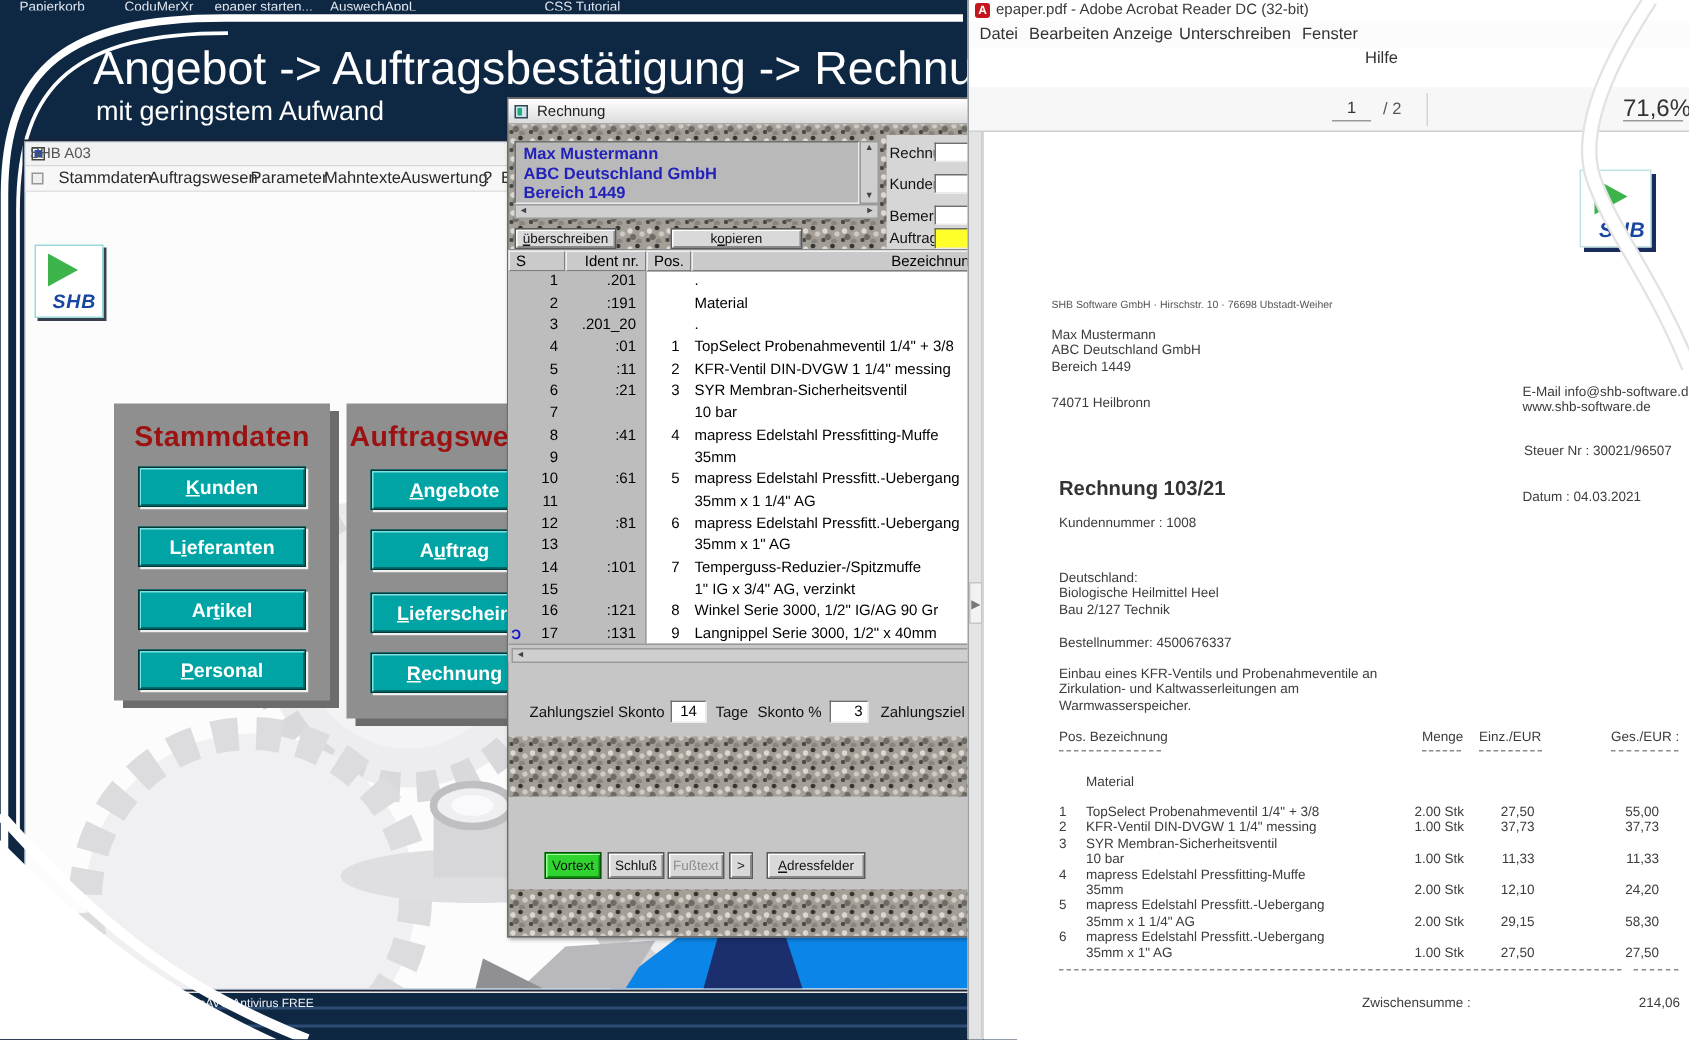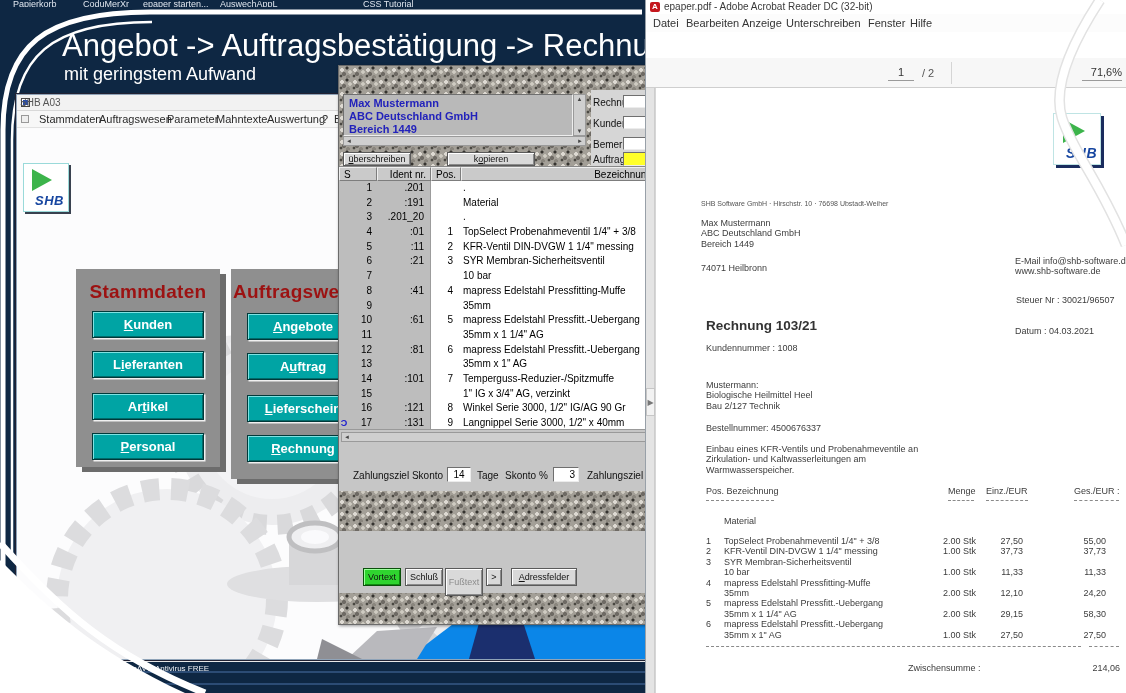--- a/index.html
+++ b/index.html
@@ -130,20 +130,26 @@
     <h2>Auftragswesen</h2>
     <div class="tbtn abs" style="left:16px;top:44px;width:112px;height:27px"><u>A</u>ngebote</div>
     <div class="tbtn abs" style="left:16px;top:84px;width:112px;height:27px">A<u>u</u>ftrag</div>
     <div class="tbtn abs" style="left:16px;top:126px;width:112px;height:27px"><u>L</u>ieferschein</div>
     <div class="tbtn abs" style="left:16px;top:166px;width:112px;height:27px"><u>R</u>echnung</div>
   </div>
 </div>
 
 <div class="abs dlg granite">
 
+  <div class="abs" style="left:0;top:0;width:316px;height:17px;background:linear-gradient(#ffffff,#dcdcdc);border-bottom:1px solid #aaa">
+    <span class="abs" style="left:4px;top:4px;width:9px;height:9px;border:1px solid #345;background:#cfe4ef">
+        <span class="abs" style="left:1px;top:1px;width:3px;height:5px;background:#2a7"></span>
+      </span>
+    <span class="abs" style="left:19px;top:3px;font-size:10px;color:#222">Rechnung</span>
+  </div>
 
   <div class="abs" style="left:4px;top:28px;width:230px;height:42px;background:#b9b9b9;border:1px solid;border-color:#6f6f6f #eee #eee #6f6f6f;padding:2px 5px">
     <div style="font-size:11px;font-weight:bold;color:#2222bb;line-height:13px">
       <div>Max Mustermann</div>
       <div>ABC Deutschland GmbH</div>
       <div>Bereich 1449</div>
     </div>
   </div>
   <div class="abs scroll" style="left:234px;top:28px;width:13px;height:42px;flex-direction:column;justify-content:space-between;padding:1px 0">
       <span>▲</span>
@@ -308,40 +314,40 @@
     <div class="abs sunken" style="left:108px;top:37px;width:24px;height:15px;font-size:10px;text-align:center;line-height:14px">14</div>
     <span class="abs lbl" style="left:138px;top:40px">Tage</span>
     <span class="abs lbl" style="left:166px;top:40px">Skonto %</span>
     <div class="abs sunken" style="left:214px;top:37px;width:26px;height:15px;font-size:10px;text-align:right;line-height:14px;padding-right:3px">3</div>
     <span class="abs lbl" style="left:248px;top:40px;width:68px;overflow:hidden">Zahlungsziel</span>
   </div>
 
   <div class="abs" style="left:0;top:465px;width:318px;height:62px;background:#c6c6c6">
     <div class="w95 abs" style="left:24px;top:37px;width:38px;height:18px;background:#2fd42f;border-color:#0a500a;box-shadow:inset 1px 1px 0 #9dff9d,inset -1px -1px 0 #128a12">Vortext</div>
     <div class="w95 abs" style="left:66px;top:37px;width:38px;height:18px">Schluß</div>
-    <div class="w95 abs" style="left:106px;top:37px;width:38px;height:28px;color:#8c8c8c">Fußtext</div>
+    <div class="w95 abs" style="left:106px;top:37px;width:38px;height:18px;color:#8c8c8c">Fußtext</div>
     <div class="w95 abs" style="left:147px;top:37px;width:16px;height:18px">&gt;</div>
     <div class="w95 abs" style="left:172px;top:37px;width:66px;height:18px"><u>A</u>dressfelder</div>
   </div>
 </div>
 
 <div class="abs acro">
 
   <div class="abs" style="left:0;top:0;width:480px;height:14px;background:#ffffff">
     <span class="abs" style="left:4px;top:2px;width:10px;height:10px;background:#c4161c;border-radius:2px;color:#fff;font-size:8px;font-weight:bold;text-align:center;line-height:10px">A</span>
     <span class="abs" style="left:18px;top:1px;font-size:10px;color:#3a3a3a;white-space:nowrap">epaper.pdf - Adobe Acrobat Reader DC (32-bit)</span>
   </div>
 
   <div class="abs" style="left:0;top:14px;width:480px;height:18px;background:#fcfcfc">
     <span class="abs acmenu" style="left:7px;top:3px">Datei</span>
     <span class="abs acmenu" style="left:40px;top:3px">Bearbeiten</span>
     <span class="abs acmenu" style="left:96px;top:3px">Anzeige</span>
     <span class="abs acmenu" style="left:140px;top:3px">Unterschreiben</span>
     <span class="abs acmenu" style="left:222px;top:3px">Fenster</span>
-    <span class="abs acmenu" style="left:264px;top:3px">Hilfe</span>
+    <span class="abs acmenu" style="left:264px;top:19px">Hilfe</span>
   </div>
 
 
   <div class="abs" style="left:0;top:58px;width:480px;height:30px;background:#f7f7f7;border-bottom:1px solid #cfcfcf">
     <div class="tool" style="left:8px;width:20px;color:#b5b5b5">
         <svg width="14" height="14" viewBox="0 0 14 14">
           <path d="M1 1 h10 l2 2 v10 h-12 z M3 1 v4 h7 v-4 M3 9 h8 v4 h-8 z" fill="none" stroke="currentColor" stroke-width="1.2"></path>
         </svg>
       </div>
     <div class="tool" style="left:42px;width:20px;font-size:15px">☆</div>
@@ -382,21 +388,21 @@
           <path d="M1 0 L11 10 L6.5 10.4 L9 14.5 L7 15 L4.8 10.9 L1 14 Z" fill="#1873c4"></path>
         </svg>
       </div>
     <div class="tool" style="left:344px;width:22px">
         <svg width="14" height="15" viewBox="0 0 14 15">
           <path d="M3 8 V3.5 a1 1 0 0 1 2 0 V7 M5 7 V2 a1 1 0 0 1 2 0 V7 M7 7 V2.5 a1 1 0 0 1 2 0 V7.5 M9 7.5 V3.8 a1 1 0 0 1 2 0 V10 c0 3-1.5 5-4.5 5 c-2.5 0-3.5-1.2-4.5-3.5 L1 8.6 a1 1 0 0 1 2-.6 z" fill="none" stroke="currentColor" stroke-width="1.1"></path>
         </svg>
       </div>
     <div class="tool" style="left:377px;width:20px;font-size:16px">⊖</div>
     <div class="tool" style="left:408px;width:20px;font-size:16px">⊕</div>
-    <div class="abs" style="left:436px;top:6px;width:40px;height:17px;border-bottom:1px solid #9a9a9a;font-size:11px;color:#333;text-align:right;line-height:17px">71,6%</div>
+    <div class="abs" style="left:436px;top:6px;width:40px;height:17px;border-bottom:1px solid #9a9a9a;font-size:16px;color:#333;text-align:right;line-height:17px">71,6%</div>
   </div>
 
   <div class="abs" style="left:0;top:88px;width:480px;height:605px;background:#d6d6d6">
     <div class="abs" style="left:0;top:0;width:9px;height:605px;background:#e4e4e4;border-right:1px solid #cdcdcd"></div>
     <div class="abs" style="left:0;top:300px;width:9px;height:28px;background:#f2f2f2;border:1px solid #c6c6c6;color:#777;font-size:8px;text-align:center;line-height:28px">▶</div>
 
     <div class="abs" style="left:10px;top:0;width:470px;height:605px;background:#fff"></div>
 
     <div class="abs" style="left:407px;top:25px;width:48px;height:52px;background:#fff;border:1px solid #bfe4e4;box-shadow:3px 3px 0 #1a2c5e">
       <svg width="26" height="24" style="position:absolute;left:7px;top:5px">
@@ -417,21 +423,21 @@
       <div>E-Mail info@shb-software.de</div>
         <div>www.shb-software.de</div>
     </div>
     <div class="abs pdf" style="left:370px;top:207px">Steuer Nr : 30021/96507</div>
 
     <div class="abs" style="left:60px;top:230px;font-size:13.5px;font-weight:bold;color:#333;white-space:nowrap">Rechnung  103/21</div>
     <div class="abs pdf" style="left:369px;top:238px">Datum : 04.03.2021</div>
     <div class="abs pdf" style="left:60px;top:255px">Kundennummer : 1008</div>
 
     <div class="abs pdf" style="left:60px;top:292px">
-      <div>Mustermann:</div>
+      <div>Deutschland:</div>
         <div>Biologische Heilmittel Heel</div>
         <div>Bau 2/127 Technik</div>
     </div>
     <div class="abs pdf" style="left:60px;top:335px">Bestellnummer: 4500676337</div>
     <div class="abs pdf" style="left:60px;top:356px">
       <div>Einbau eines KFR-Ventils und Probenahmeventile an</div>
         <div>Zirkulation- und Kaltwasserleitungen am</div>
         <div>Warmwasserspeicher.</div>
     </div>
 

